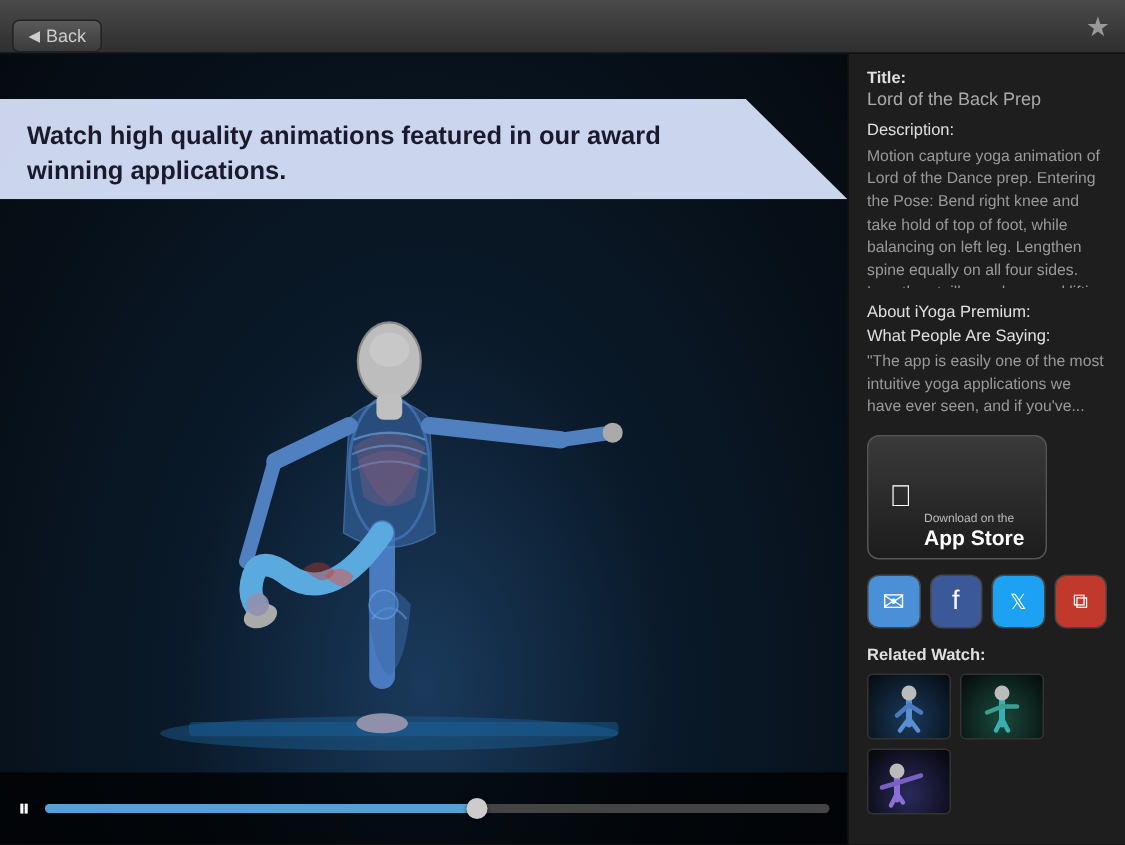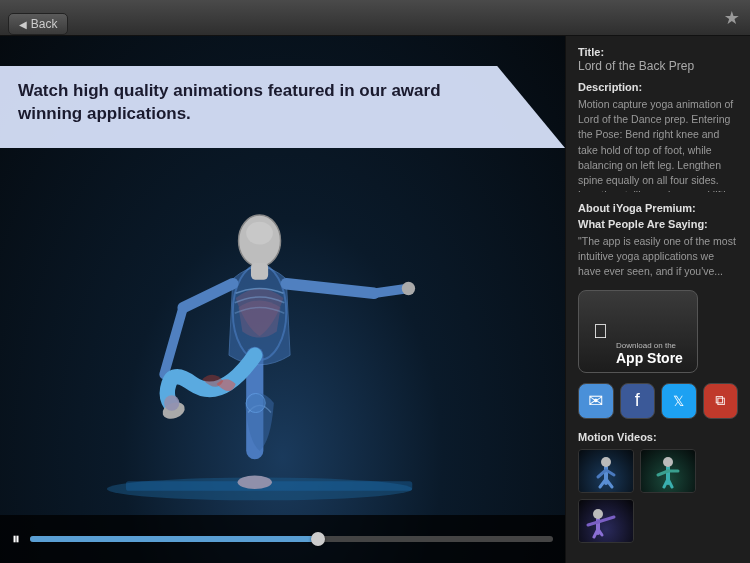--- a/index.html
+++ b/index.html
@@ -41,21 +41,21 @@
     
     .yoga-figure {
       width: 380px; height: 420px; position: absolute; bottom: 55px; left: 60px;
     }
 
     
     .banner-overlay {
       position: absolute; top: 30px; left: 0; right: 0;
       background: rgba(220,230,255,0.92);
       clip-path: polygon(0 0, 88% 0, 100% 100%, 0 100%);
-      padding: 14px 80px 22px 18px;
+      padding: 14px 80px 7px 18px;
       z-index: 10;
     }
     .banner-text { font-size: 17px; font-weight: 600; color: #1a1a2e; line-height: 1.35; }
 
     
     .video-controls {
       position: absolute; bottom: 0; left: 0; right: 0; height: 48px;
       background: rgba(0,0,0,0.75); display: flex; align-items: center; padding: 0 12px; gap: 10px;
     }
     .play-btn {
@@ -79,21 +79,21 @@
       flex: 1; background: #1e1e1e; overflow-y: auto; padding: 10px 12px;
       border-left: 1px solid #111;
     }
     .right-panel::-webkit-scrollbar { width: 4px; }
     .right-panel::-webkit-scrollbar-track { background: #111; }
     .right-panel::-webkit-scrollbar-thumb { background: #555; }
 
     .info-title-label { font-size: 11px; font-weight: 700; color: #e0e0e0; margin-bottom: 1px; }
     .info-title-value { font-size: 12px; color: #aaa; margin-bottom: 8px; }
 
-    .info-section-title { font-size: 11px; font-weight: 700; color: #e0e0e0; margin-bottom: 4px; }
+    .info-section-title { font-size: 11px; font-weight: 400; color: #e0e0e0; margin-bottom: 4px; }
     .info-section-body { font-size: 10.5px; color: #999; line-height: 1.45; margin-bottom: 10px; overflow: hidden; max-height: 95px; }
 
     
     .appstore-btn {
       display: inline-flex; align-items: center; gap: 8px;
       background: linear-gradient(to bottom, #3a3a3a, #1c1c1c);
       border: 1px solid #555; border-radius: 8px;
       padding: 6px 14px; color: #fff; cursor: pointer;
       margin-bottom: 10px; text-decoration: none;
     }
@@ -249,21 +249,21 @@
       <div class="social-icon social-twitter">
         <span style="font-size:14px;">𝕏</span>
       </div>
       <div class="social-icon social-share">
         <span>⧉</span>
       </div>
     </div>
 
     
     <div>
-      <div class="related-label">Motion Videos:</div>
+      <div class="related-label">Related Watch:</div>
       <div class="related-row">
         <div class="related-thumb">
           <div class="thumb-inner">
             <svg width="32" height="36" viewBox="0 0 32 36">
               <line x1="16" y1="30" x2="16" y2="14" stroke="#5a8fd4" stroke-width="4" stroke-linecap="round"></line>
               <circle cx="16" cy="9" r="5" fill="#bbb"></circle>
               <line x1="16" y1="17" x2="8" y2="24" stroke="#4a7abf" stroke-width="3" stroke-linecap="round"></line>
               <line x1="16" y1="17" x2="24" y2="22" stroke="#4a7abf" stroke-width="3" stroke-linecap="round"></line>
               <line x1="16" y1="26" x2="10" y2="34" stroke="#5a8fd4" stroke-width="3" stroke-linecap="round"></line>
               <line x1="16" y1="26" x2="22" y2="34" stroke="#5a8fd4" stroke-width="3" stroke-linecap="round"></line>

